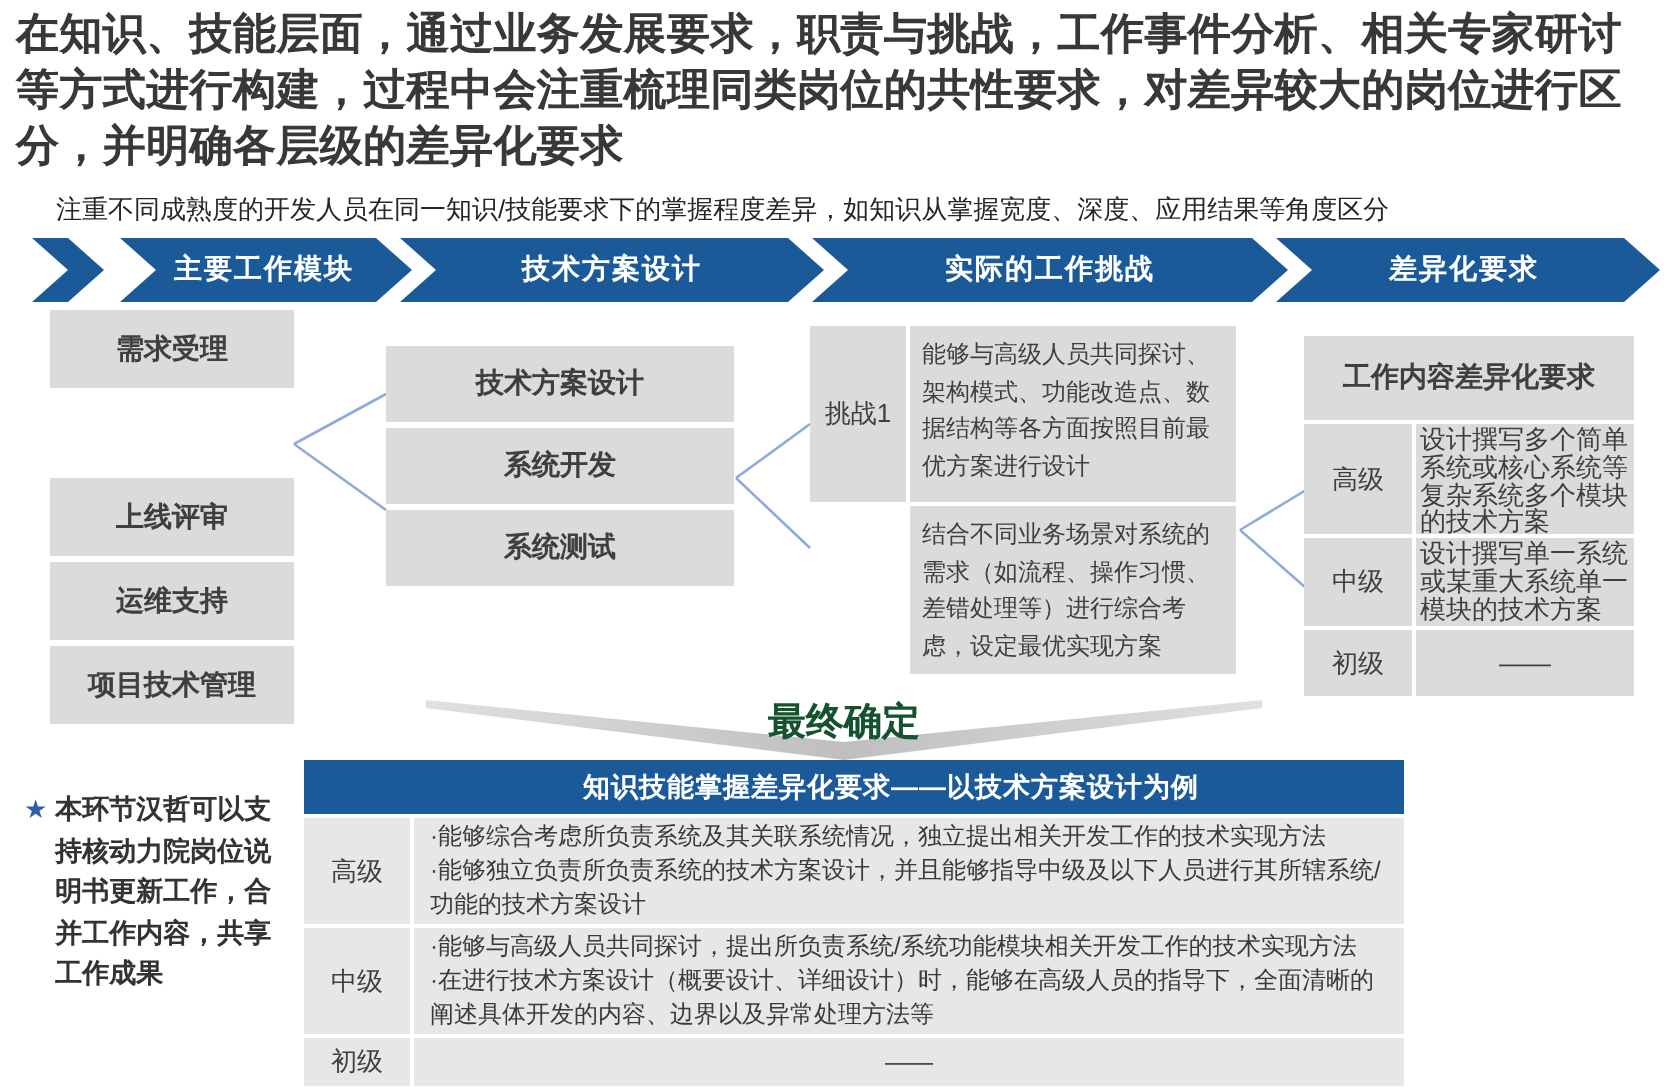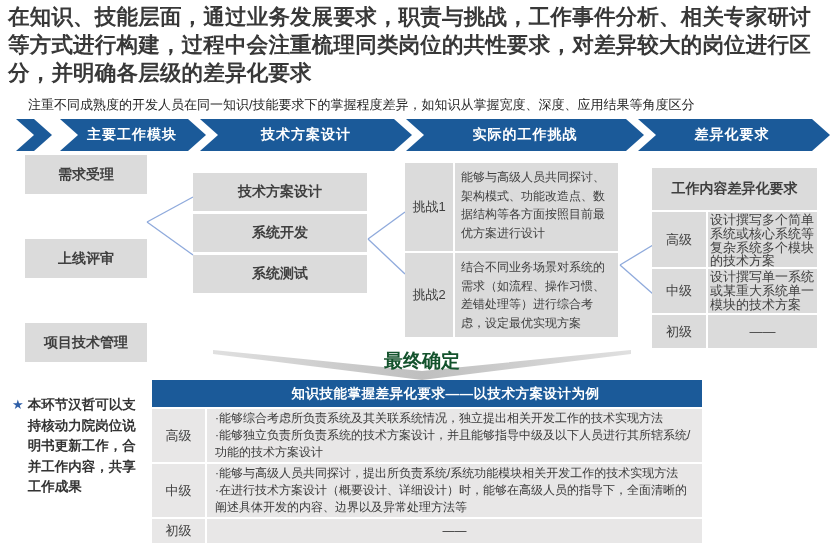--- a/index.html
+++ b/index.html
@@ -89,29 +89,29 @@
   <div class="abs title">在知识、技能层面，通过业务发展要求，职责与挑战，工作事件分析、相关专家研讨等方式进行构建，过程中会注重梳理同类岗位的共性要求，对差异较大的岗位进行区分，并明确各层级的差异化要求</div>
   <div class="abs subnote">注重不同成熟度的开发人员在同一知识/技能要求下的掌握程度差异，如知识从掌握宽度、深度、应用结果等角度区分</div>
 
   <div class="abs arrow-label" style="left:62px;width:140px;">主要工作模块</div>
   <div class="abs arrow-label" style="left:212px;width:188px;">技术方案设计</div>
   <div class="abs arrow-label" style="left:420px;width:210px;">实际的工作挑战</div>
   <div class="abs arrow-label" style="left:648px;width:168px;">差异化要求</div>
 
   <div class="abs gbox" style="left:25px;top:155px;width:122px;height:39px;">需求受理</div>
   <div class="abs gbox" style="left:25px;top:239px;width:122px;height:39px;">上线评审</div>
+  <div class="abs gbox" style="left:25px;top:281px;width:122px;height:39px;">运维支持</div>
   <div class="abs gbox" style="left:25px;top:323px;width:122px;height:39px;">项目技术管理</div>
 
   <div class="abs gbox" style="left:193px;top:173px;width:174px;height:38px;">技术方案设计</div>
   <div class="abs gbox" style="left:193px;top:214px;width:174px;height:38px;">系统开发</div>
   <div class="abs gbox" style="left:193px;top:255px;width:174px;height:38px;">系统测试</div>
 
   <div class="abs lvl" style="left:405px;top:163px;width:48px;height:88px;">挑战1</div>
   <div class="abs cell" style="left:455px;top:163px;width:163px;height:88px;">能够与高级人员共同探讨、架构模式、功能改造点、数据结构等各方面按照目前最优方案进行设计</div>
-  <div class="abs lvl" style="left:405px;top:253px;width:48px;height:84px;">挑战2</div>
   <div class="abs cell" style="left:455px;top:253px;width:163px;height:84px;">结合不同业务场景对系统的需求（如流程、操作习惯、差错处理等）进行综合考虑，设定最优实现方案</div>
 
   <div class="abs gbox" style="left:652px;top:168px;width:165px;height:42px;">工作内容差异化要求</div>
   <div class="abs lvl" style="left:652px;top:212px;width:54px;height:55px;">高级</div>
   <div class="abs rcell" style="left:708px;top:212px;width:109px;height:55px;">设计撰写多个简单系统或核心系统等复杂系统多个模块的技术方案</div>
   <div class="abs lvl" style="left:652px;top:269px;width:54px;height:44px;">中级</div>
   <div class="abs rcell" style="left:708px;top:269px;width:109px;height:44px;">设计撰写单一系统或某重大系统单一模块的技术方案</div>
   <div class="abs lvl" style="left:652px;top:315px;width:54px;height:33px;">初级</div>
   <div class="abs rcell dashcell" style="left:708px;top:315px;width:109px;height:33px;">——</div>
 

